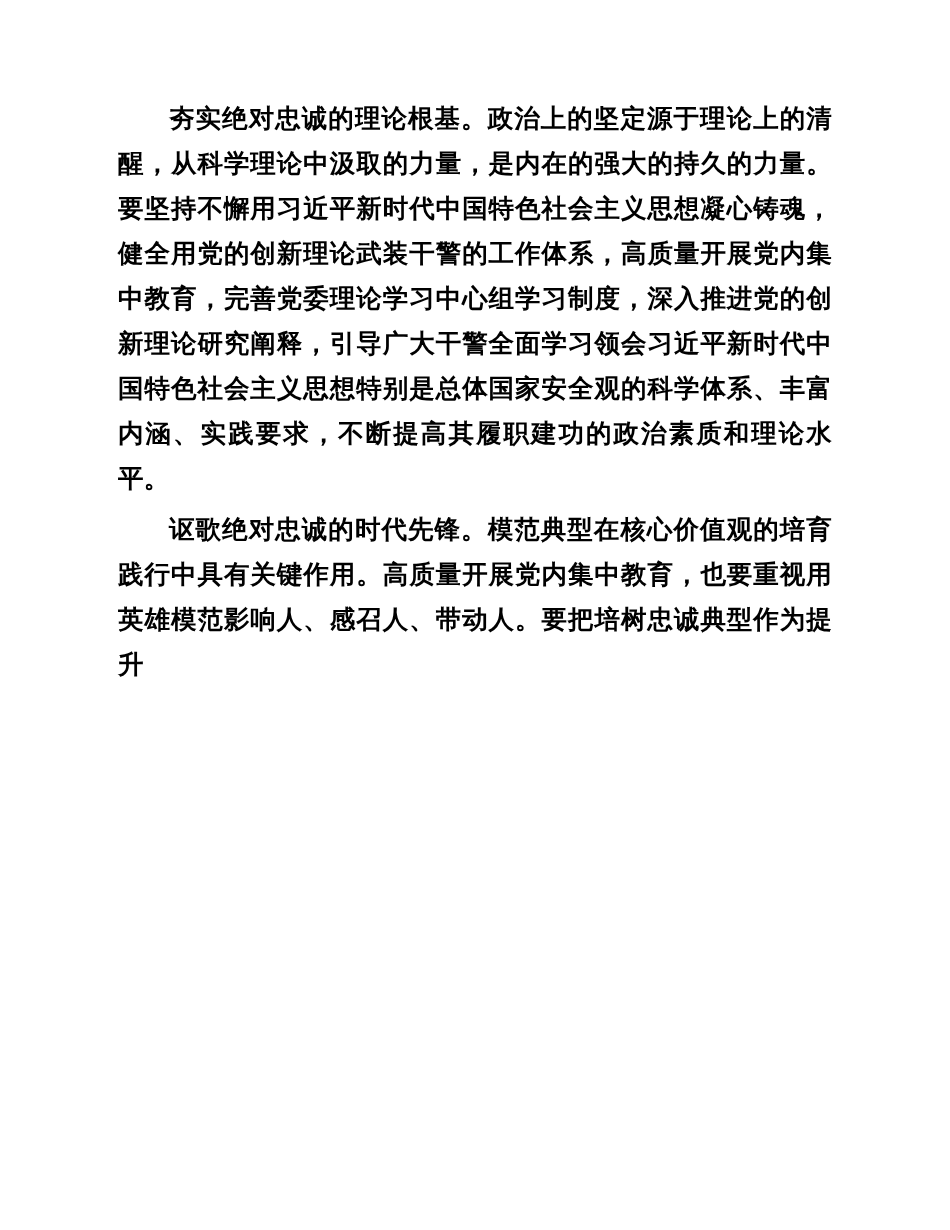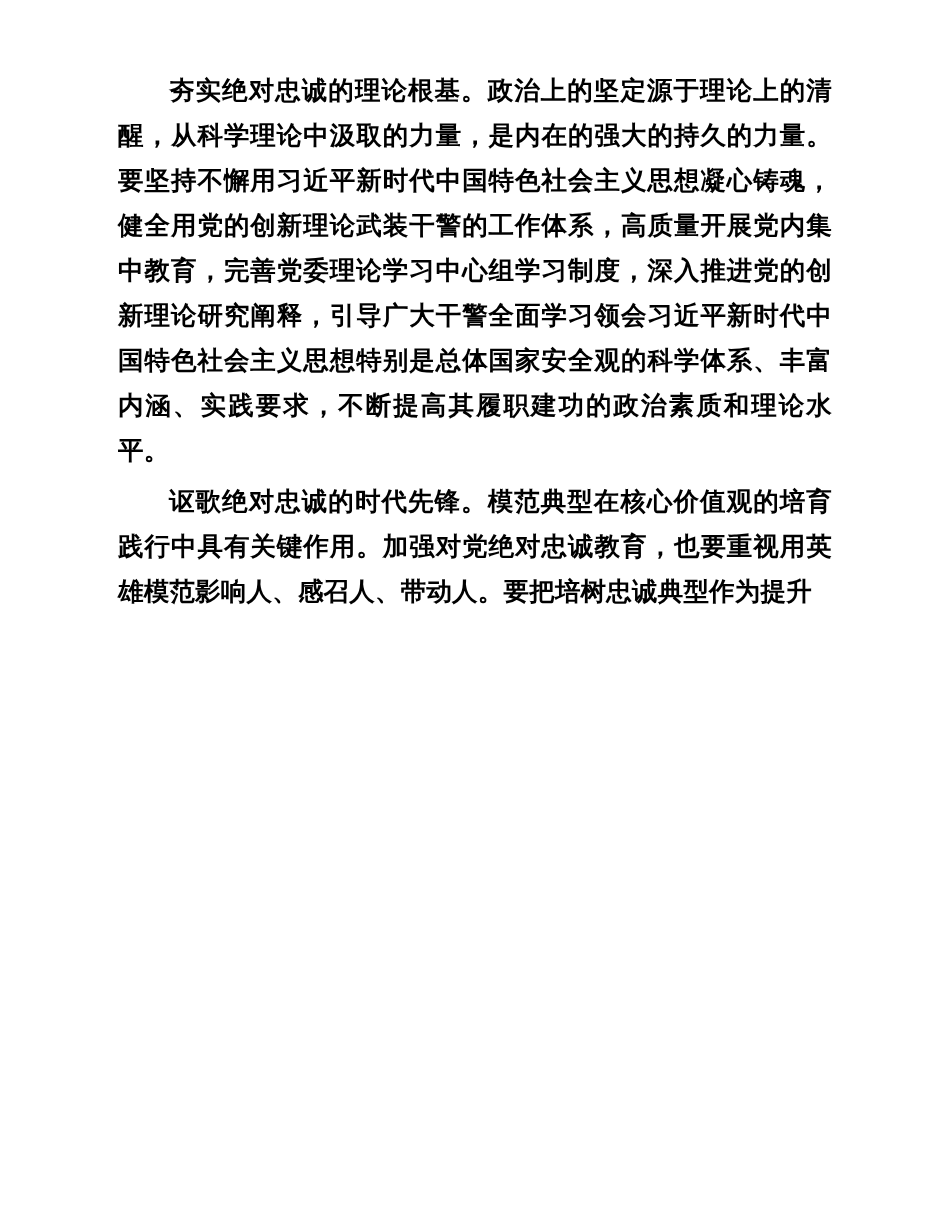--- a/index.html
+++ b/index.html
@@ -12,21 +12,21 @@
     height: 1230px;
     font-family: "Liberation Sans", "DejaVu Sans", sans-serif;
     color: #000000;
     overflow: hidden;
   }
   .page {
     position: relative;
     width: 950px;
     height: 1008px;
     box-sizing: border-box;
-    padding: 68px 118px 0 118px;
+    padding: 96px 118px 0 118px;
     background: #ffffff;
   }
   .doc-body {
     width: 714px;
   }
   .para {
     margin: 0 0 6px 0;
     text-indent: 2em;
     font-size: 25.5px;
     line-height: 45px;
@@ -40,15 +40,15 @@
   .para:last-child {
     margin-bottom: 0;
   }
 </style>
 </head>
 <body>
 
 <div class="page">
   <div class="doc-body">
     <p class="para">夯实绝对忠诚的理论根基。政治上的坚定源于理论上的清醒，从科学理论中汲取的力量，是内在的强大的持久的力量。要坚持不懈用习近平新时代中国特色社会主义思想凝心铸魂，健全用党的创新理论武装干警的工作体系，高质量开展党内集中教育，完善党委理论学习中心组学习制度，深入推进党的创新理论研究阐释，引导广大干警全面学习领会习近平新时代中国特色社会主义思想特别是总体国家安全观的科学体系、丰富内涵、实践要求，不断提高其履职建功的政治素质和理论水平。</p>
-    <p class="para">讴歌绝对忠诚的时代先锋。模范典型在核心价值观的培育践行中具有关键作用。加强对党绝对忠诚教育，也要重视用英雄模范影响人、感召人、带动人。要把培树忠诚典型作为提升</p>
+    <p class="para">讴歌绝对忠诚的时代先锋。模范典型在核心价值观的培育践行中具有关键作用。高质量开展党内集中教育，也要重视用英雄模范影响人、感召人、带动人。要把培树忠诚典型作为提升</p>
   </div>
 </div>
 
 </body></html>

